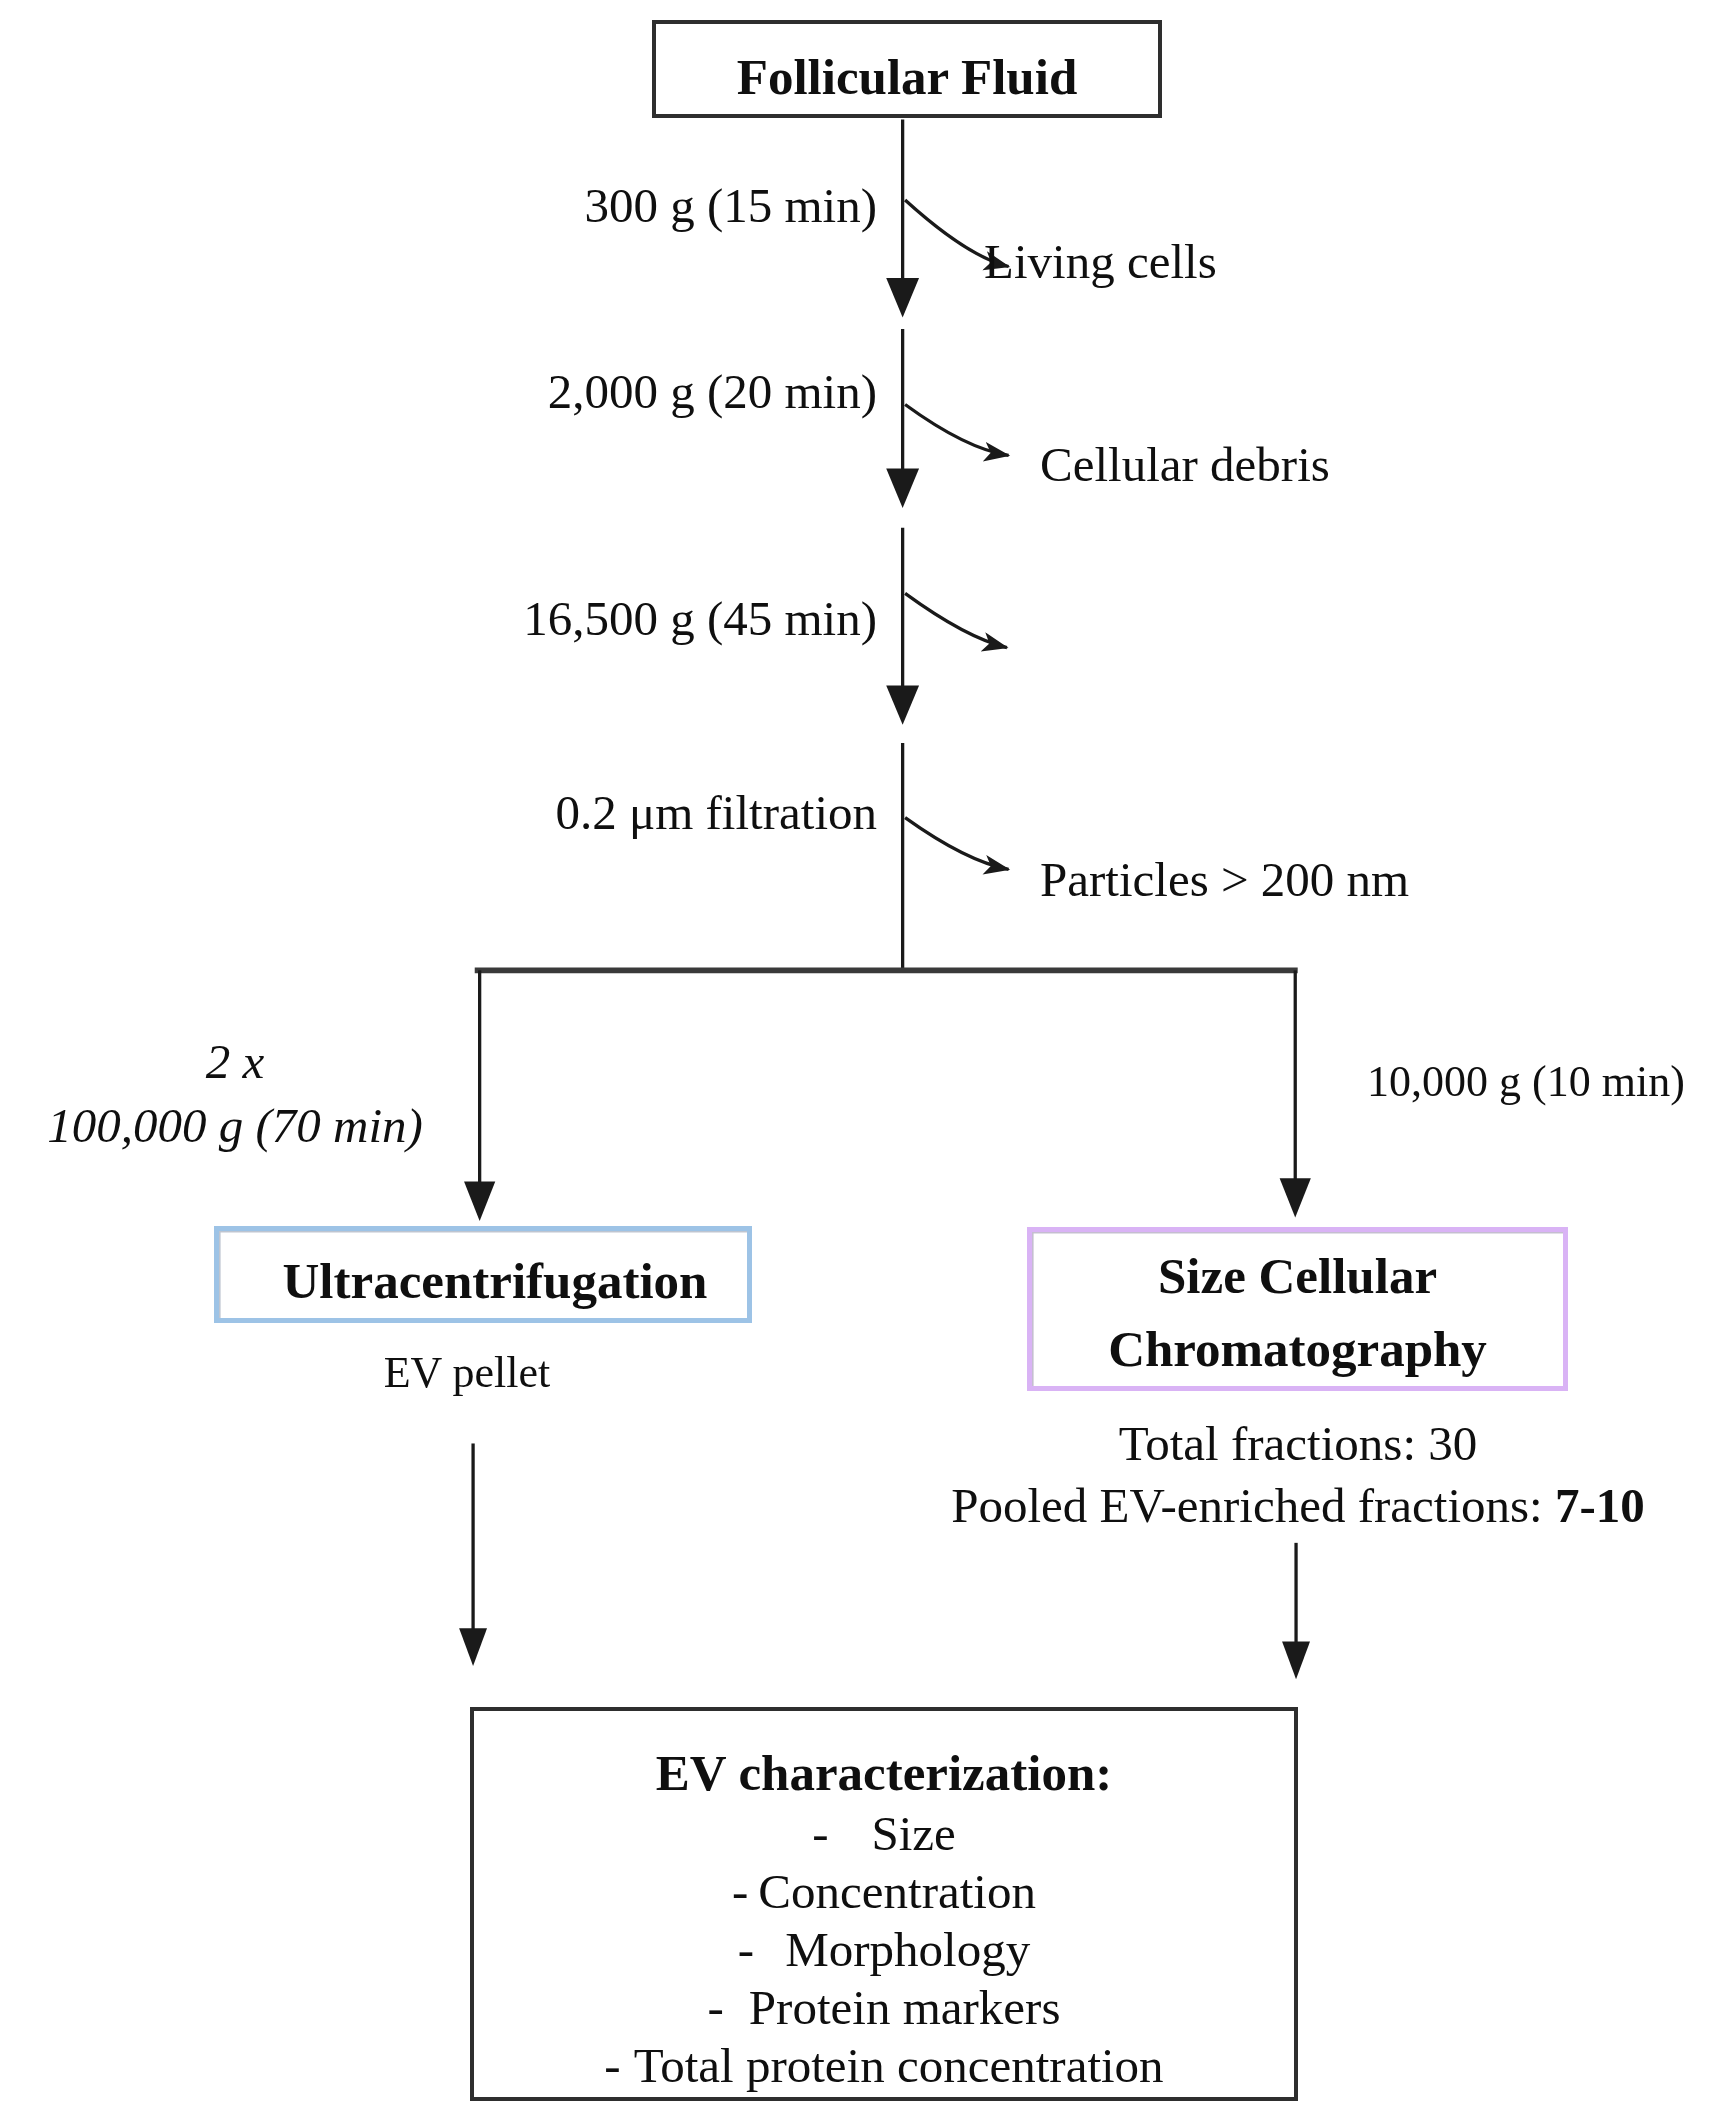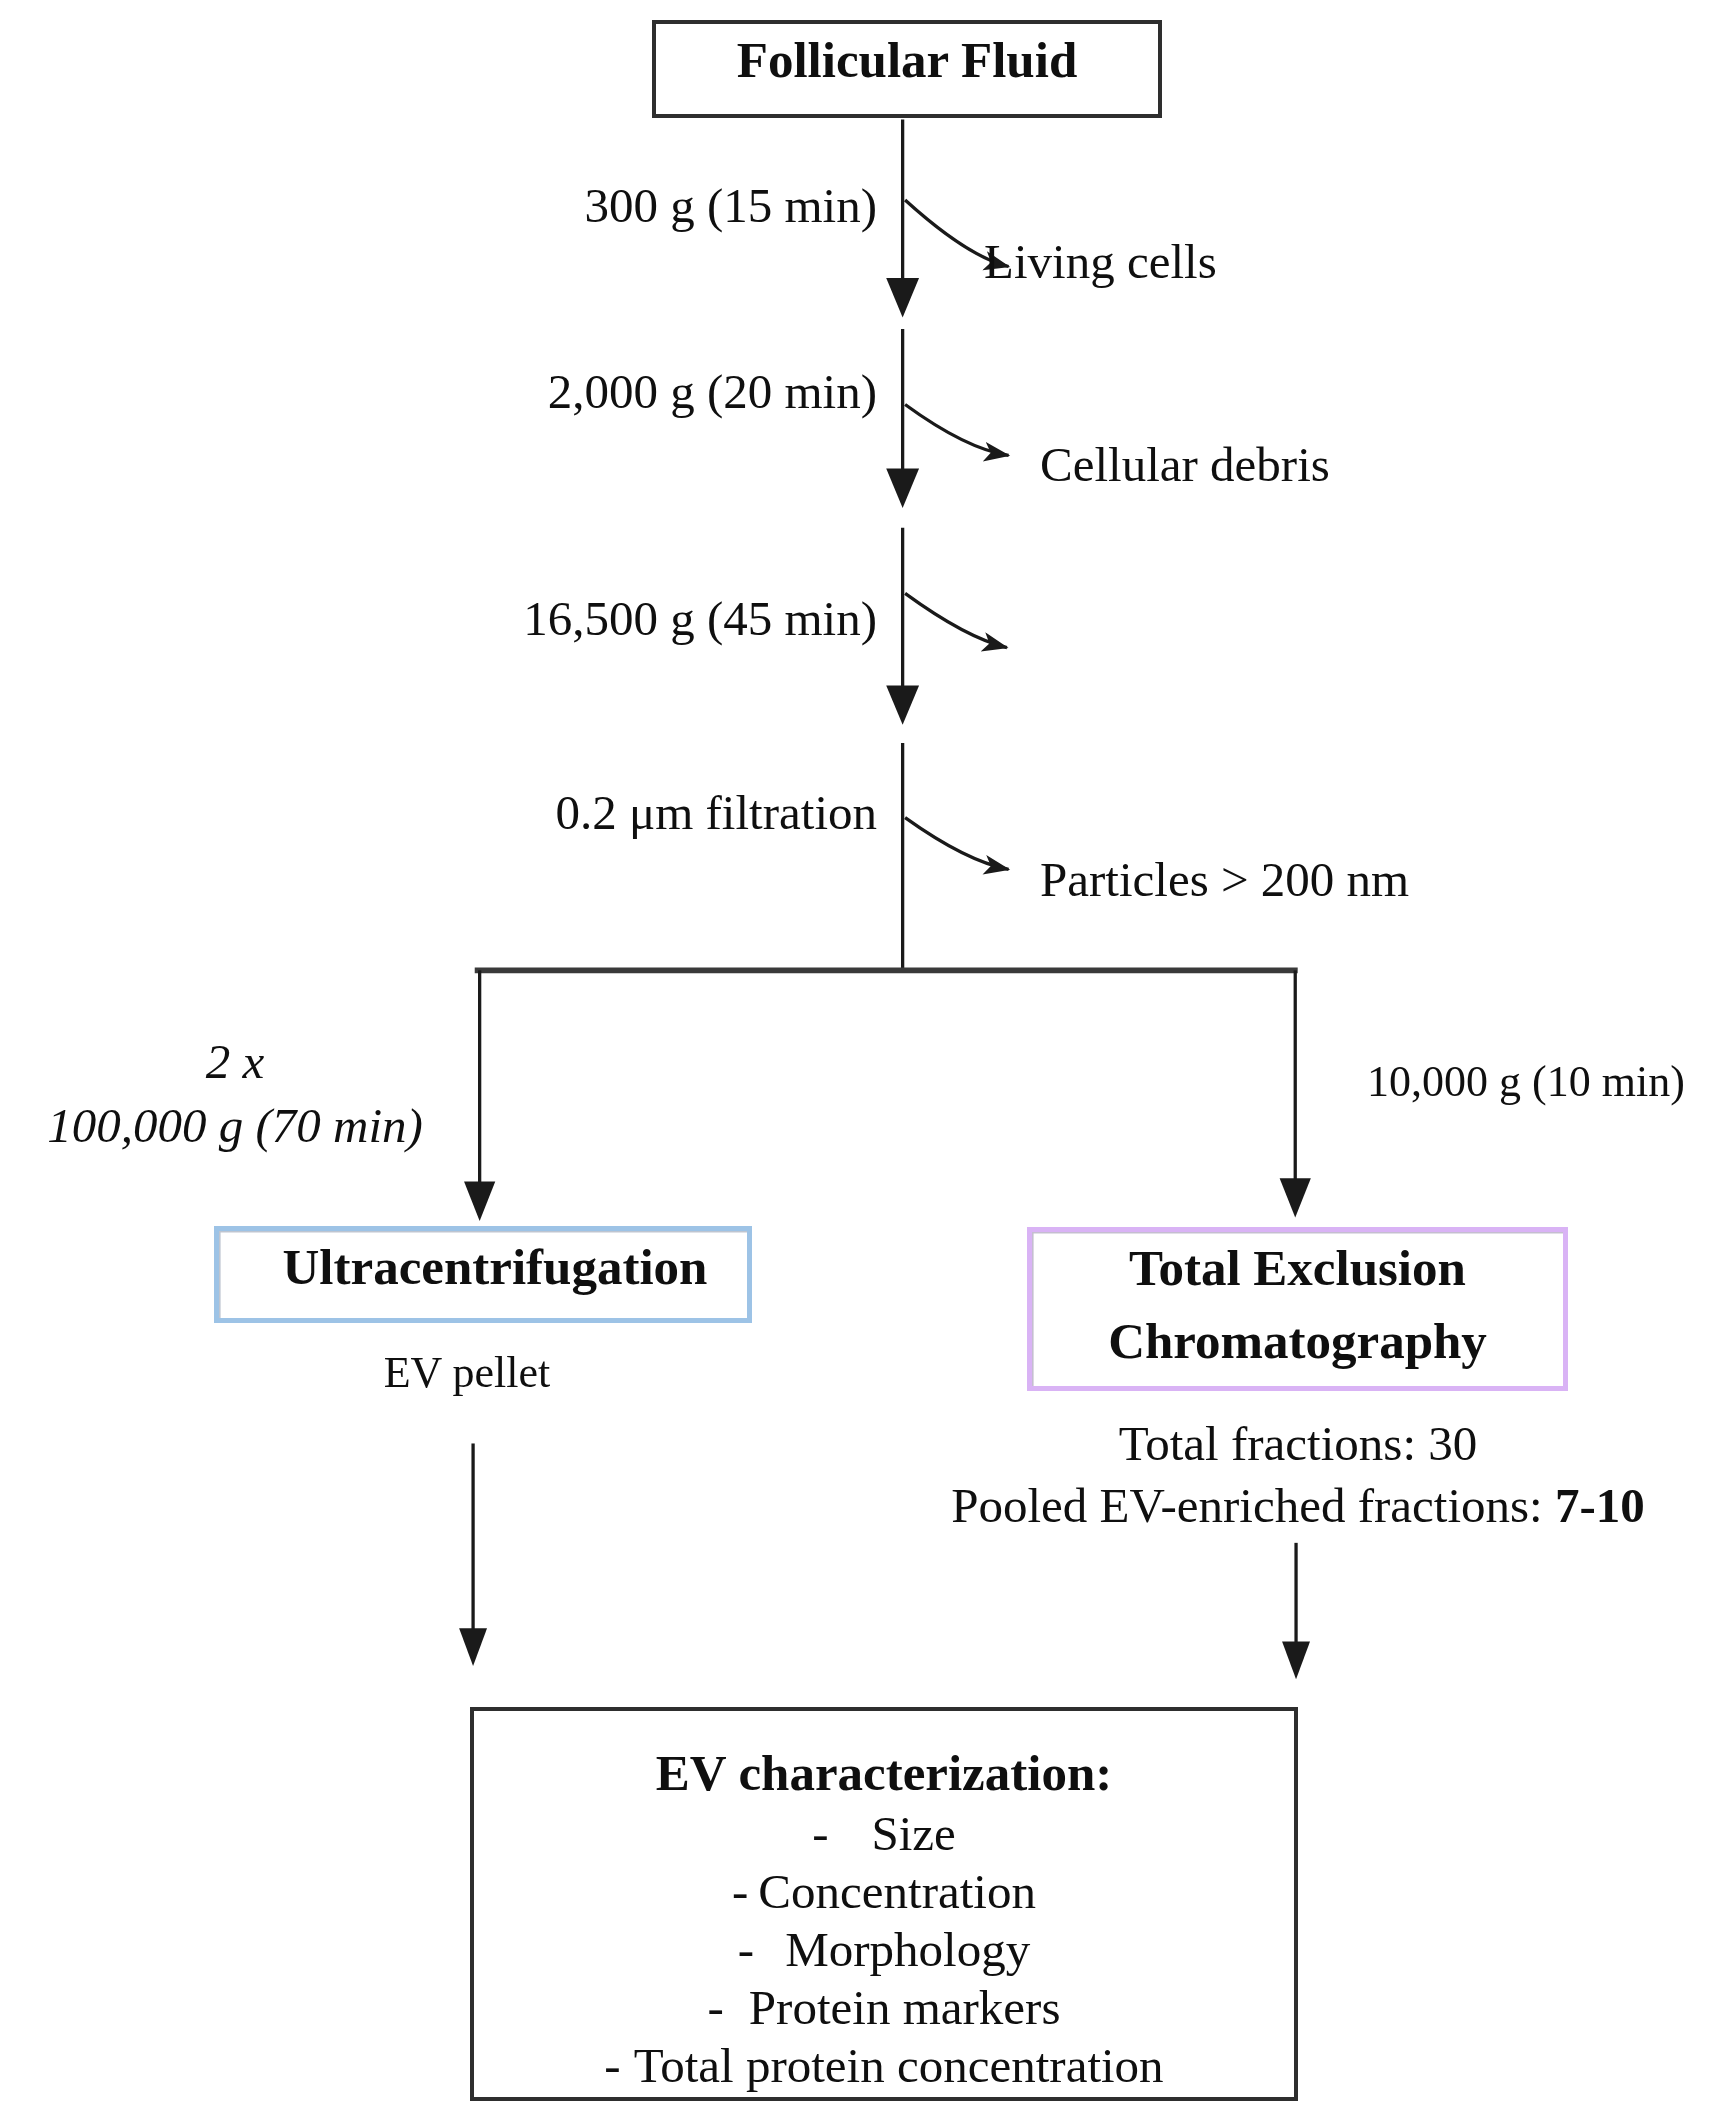--- a/index.html
+++ b/index.html
@@ -8,21 +8,21 @@
     width:1733px; height:2119px;
     background:#ffffff;
     font-family:"Liberation Serif","DejaVu Serif",serif;
     color:#0f0f0f;
     overflow:hidden;
   }
   svg.overlay { position:absolute; left:0; top:0; width:1733px; height:2119px; }
 
   .box {
     position:absolute; box-sizing:border-box;
-    display:flex; flex-direction:column; align-items:center; justify-content:flex-start;
+    display:flex; flex-direction:column; align-items:center; justify-content:flex-end;
     text-align:center; background:#ffffff;
   }
   .box-black  { border:4.1px solid #2e2e2e; }
   .box-blue   { border:5px solid #9dc3e6; box-shadow: inset 1.6px 1.6px 0 rgba(70,90,120,0.35); }
   .box-purple { border:5px solid #d9b3f5; box-shadow: inset 1.6px 1.6px 0 rgba(90,70,120,0.35); }
 
   .box-title { font-weight:bold; font-size:51px; line-height:73px; white-space:nowrap; }
 
   .step-label {
     position:absolute; transform:translateY(-50%);
@@ -123,21 +123,21 @@
 
   <div class="plain-label" style="left:1526px; top:1081px;">10,000 g (10 min)</div>
 
   <div class="box box-blue" style="left:214px; top:1226px; width:538px; height:97px;padding-left:24px;">
     <span class="box-title">Ultracentrifugation</span>
   </div>
 
   <div class="plain-label" style="left:467px; top:1372px;">EV pellet</div>
 
   <div class="box box-purple" style="left:1027px; top:1227px; width:541px; height:164px;">
-    <span class="box-title">Total Exclusion</span>
+    <span class="box-title">Size Cellular</span>
     <span class="box-title">Chromatography</span>
   </div>
 
   <div class="notes-block" style="left:1298px; top:1413px;">
     <div>Total fractions: 30</div>
     <div><span>Pooled EV-enriched fractions: </span><span class="bold">7-10</span></div>
   </div>
 
   <div class="box box-black char-box" style="left:470px; top:1707px; width:828px; height:394px;">
     <div class="char-title">EV characterization:</div>

